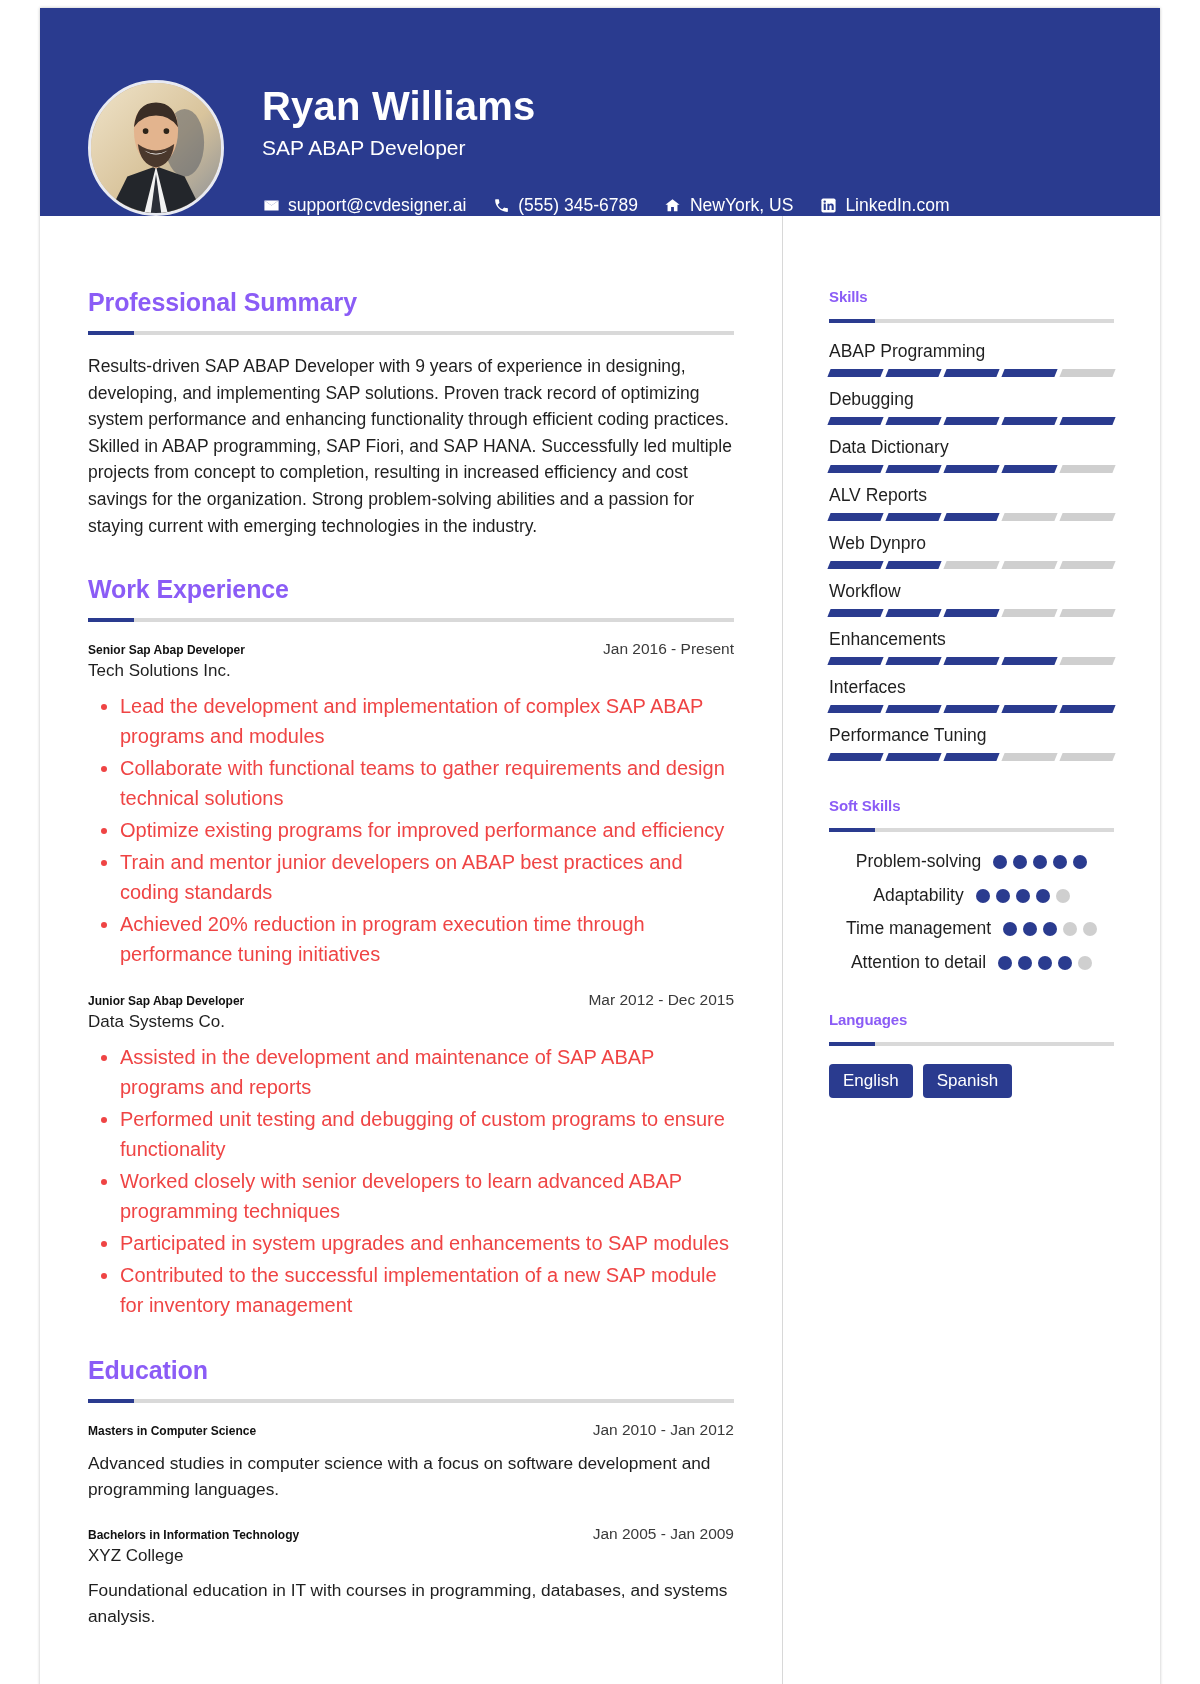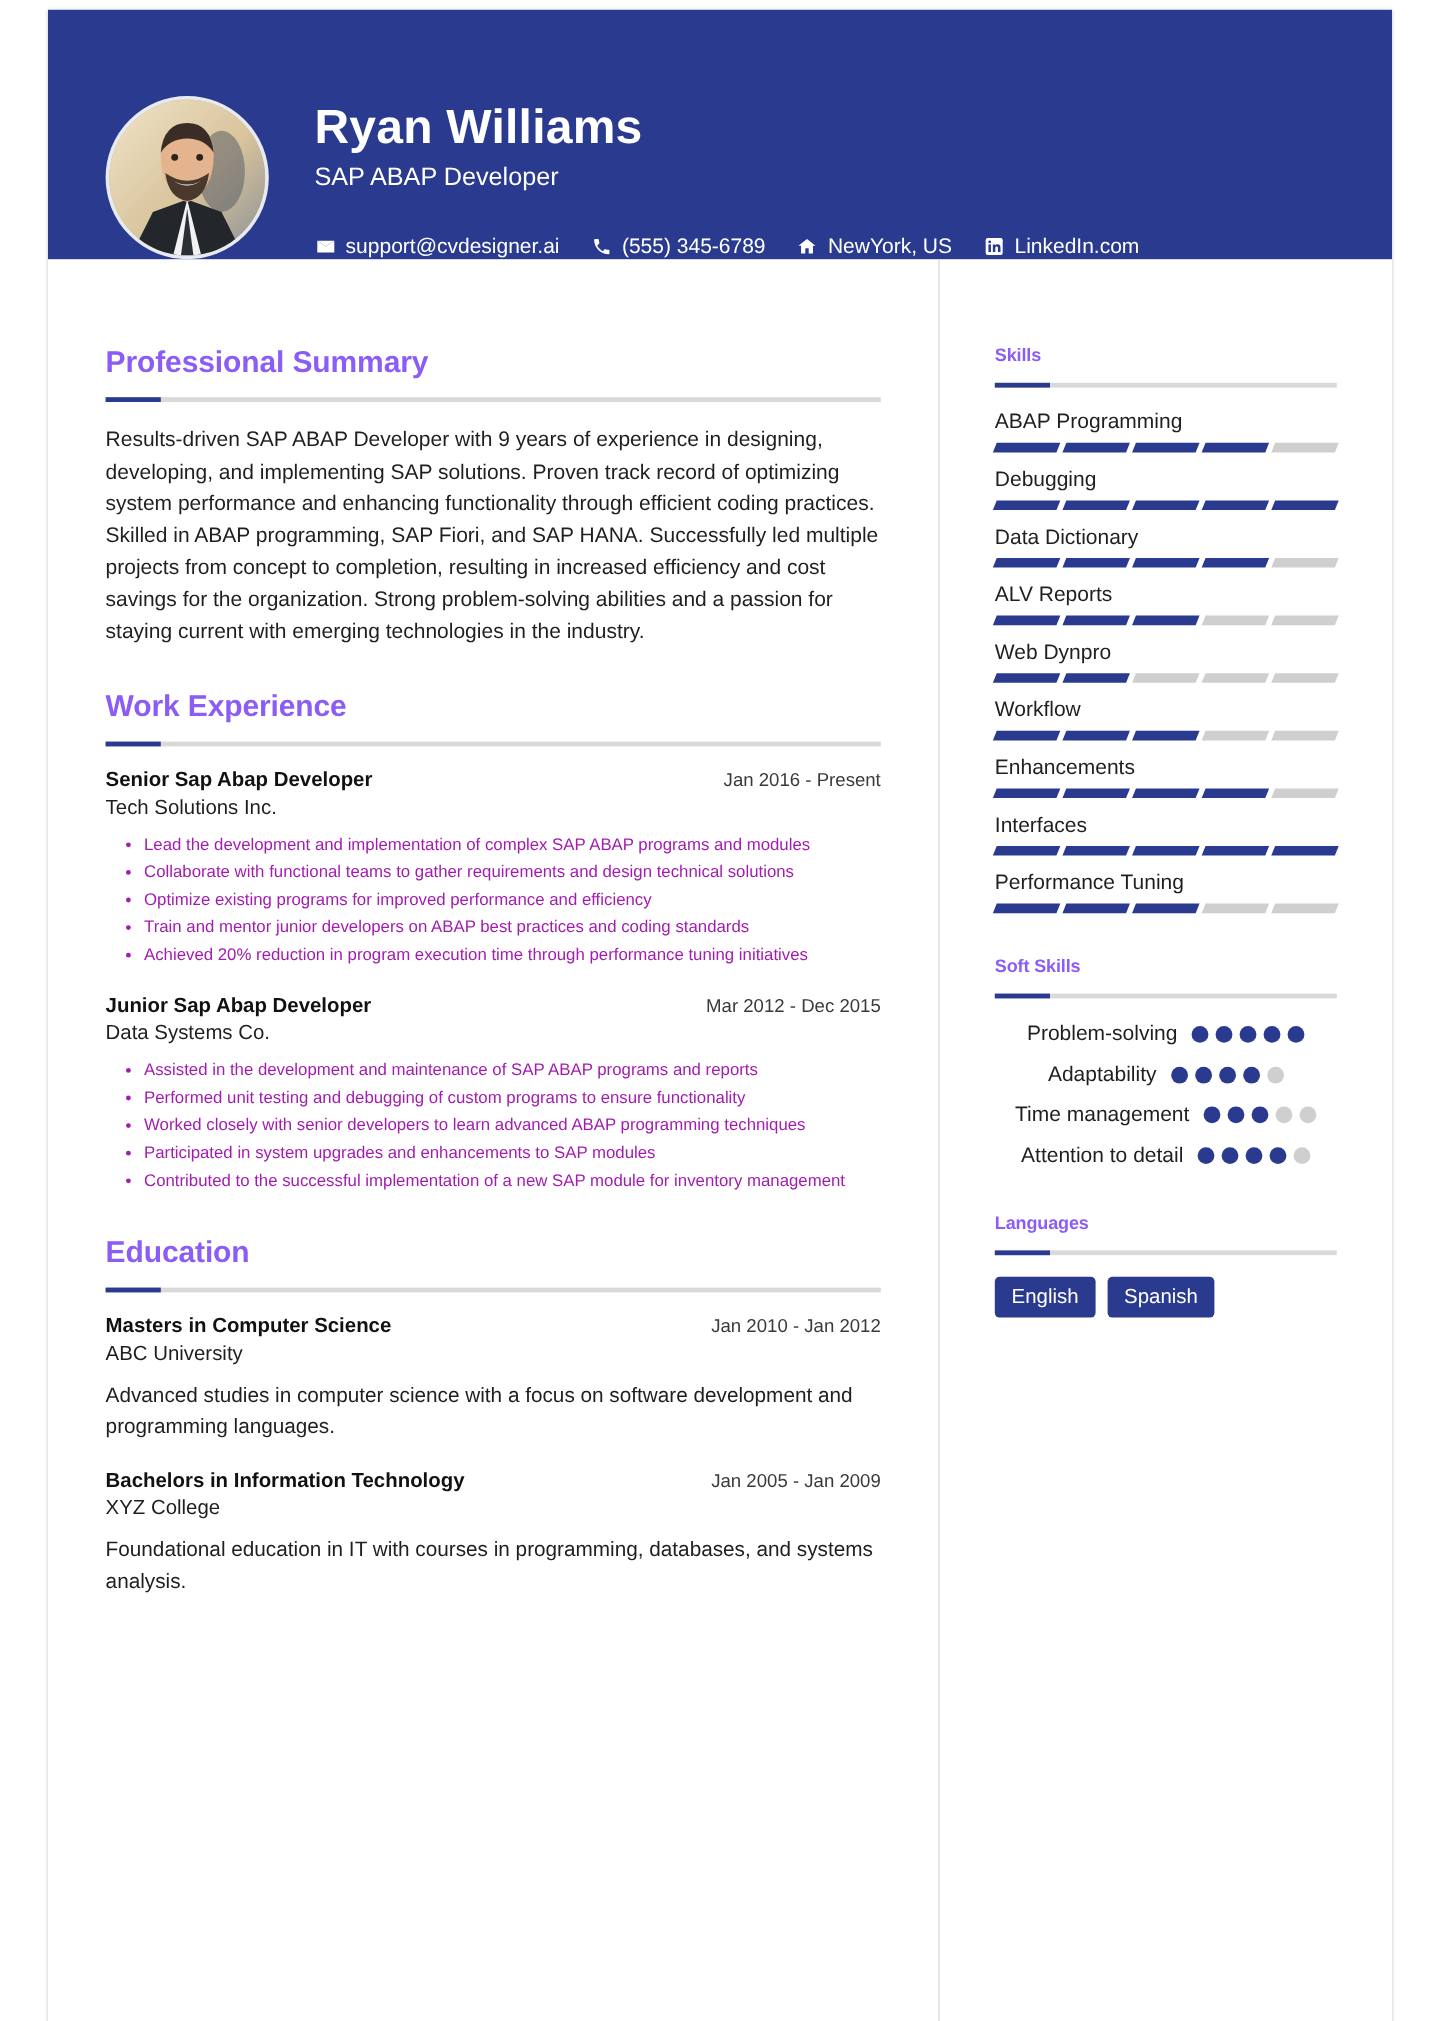--- a/index.html
+++ b/index.html
@@ -129,42 +129,42 @@
   
   .job { margin-bottom: 22px; }
   .job:last-child { margin-bottom: 0; }
   .job-head {
     display: flex;
     justify-content: space-between;
     align-items: baseline;
     gap: 16px;
   }
   .job-title {
-    font-size: 17px;
+    font-size: 12px;
     font-weight: bold;
     color: #111111;
   }
   .job-date {
     font-size: 15.5px;
     color: #3a3a3a;
     white-space: nowrap;
   }
   .job-org {
     font-size: 17px;
     color: #1f1f1f;
     margin-top: 3px;
   }
   .bullets {
     margin: 10px 0 0 0;
     padding-left: 32px;
   }
   .bullets li {
-    font-size: 14px;
+    font-size: 20px;
     line-height: 1.5;
-    color: #a21caf;
+    color: #ef4444;
     margin-bottom: 2px;
   }
 
   
   .edu { margin-bottom: 22px; }
   .edu:last-child { margin-bottom: 0; }
   .edu-desc {
     font-size: 17.3px;
     line-height: 1.5;
     color: #1f1f1f;
@@ -359,21 +359,20 @@
 
       <div class="sec-block">
         <div class="sec-title">Education</div>
         <div class="sec-rule"></div>
 
         <div class="edu">
           <div class="job-head">
             <div class="job-title">Masters in Computer Science</div>
             <div class="job-date">Jan 2010 - Jan 2012</div>
           </div>
-          <div class="job-org">ABC University</div>
           <div class="edu-desc">Advanced studies in computer science with a focus on software development and programming languages.</div>
         </div>
 
         <div class="edu">
           <div class="job-head">
             <div class="job-title">Bachelors in Information Technology</div>
             <div class="job-date">Jan 2005 - Jan 2009</div>
           </div>
           <div class="job-org">XYZ College</div>
           <div class="edu-desc">Foundational education in IT with courses in programming, databases, and systems analysis.</div>

